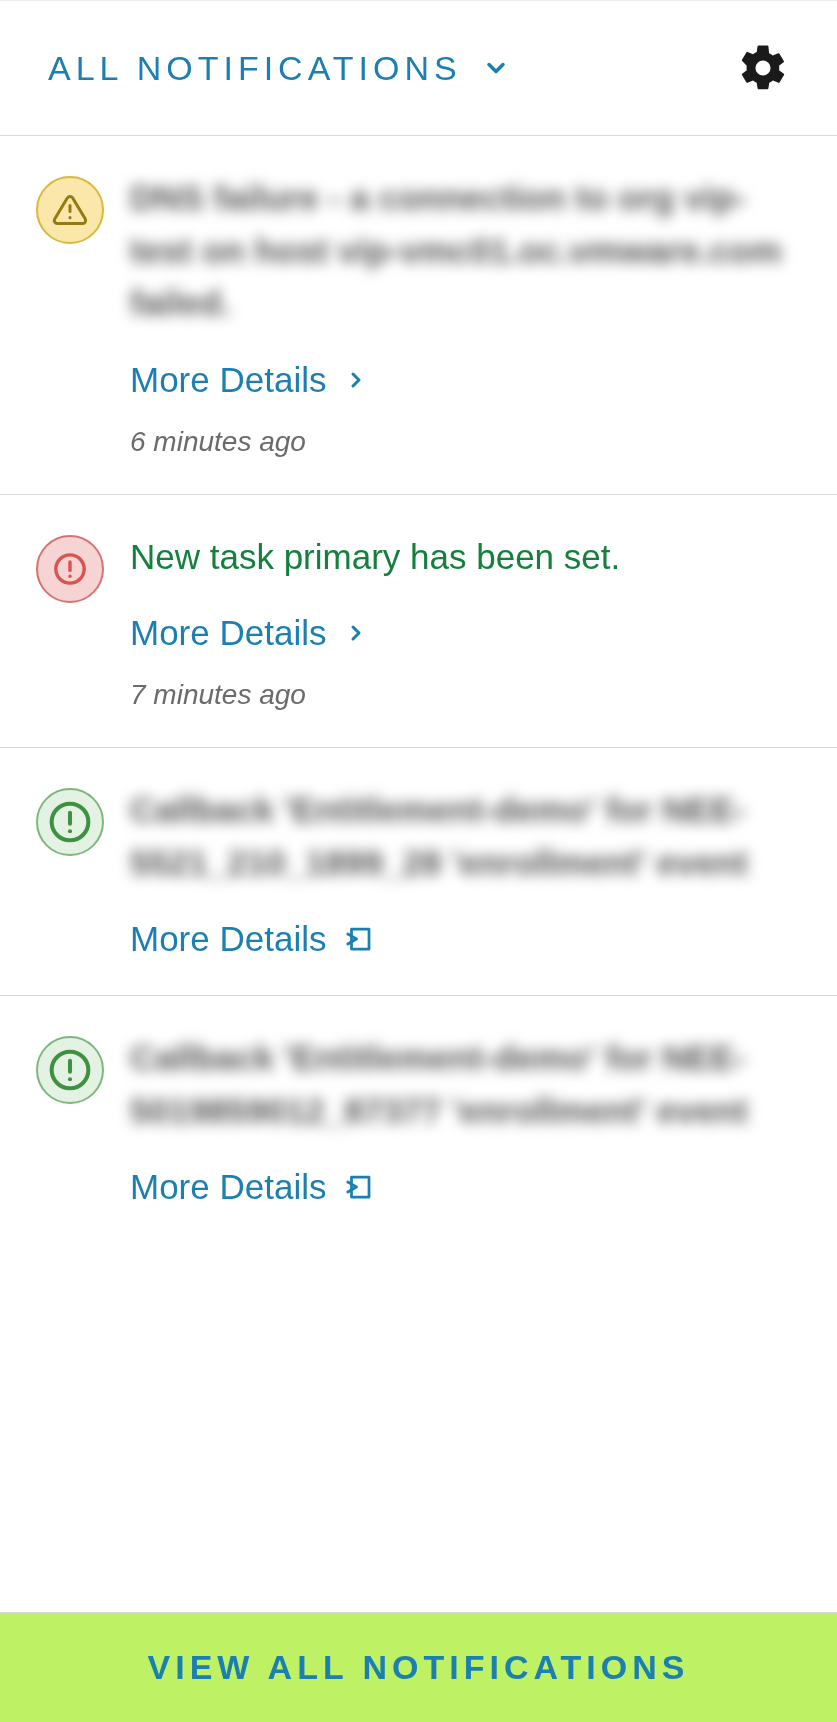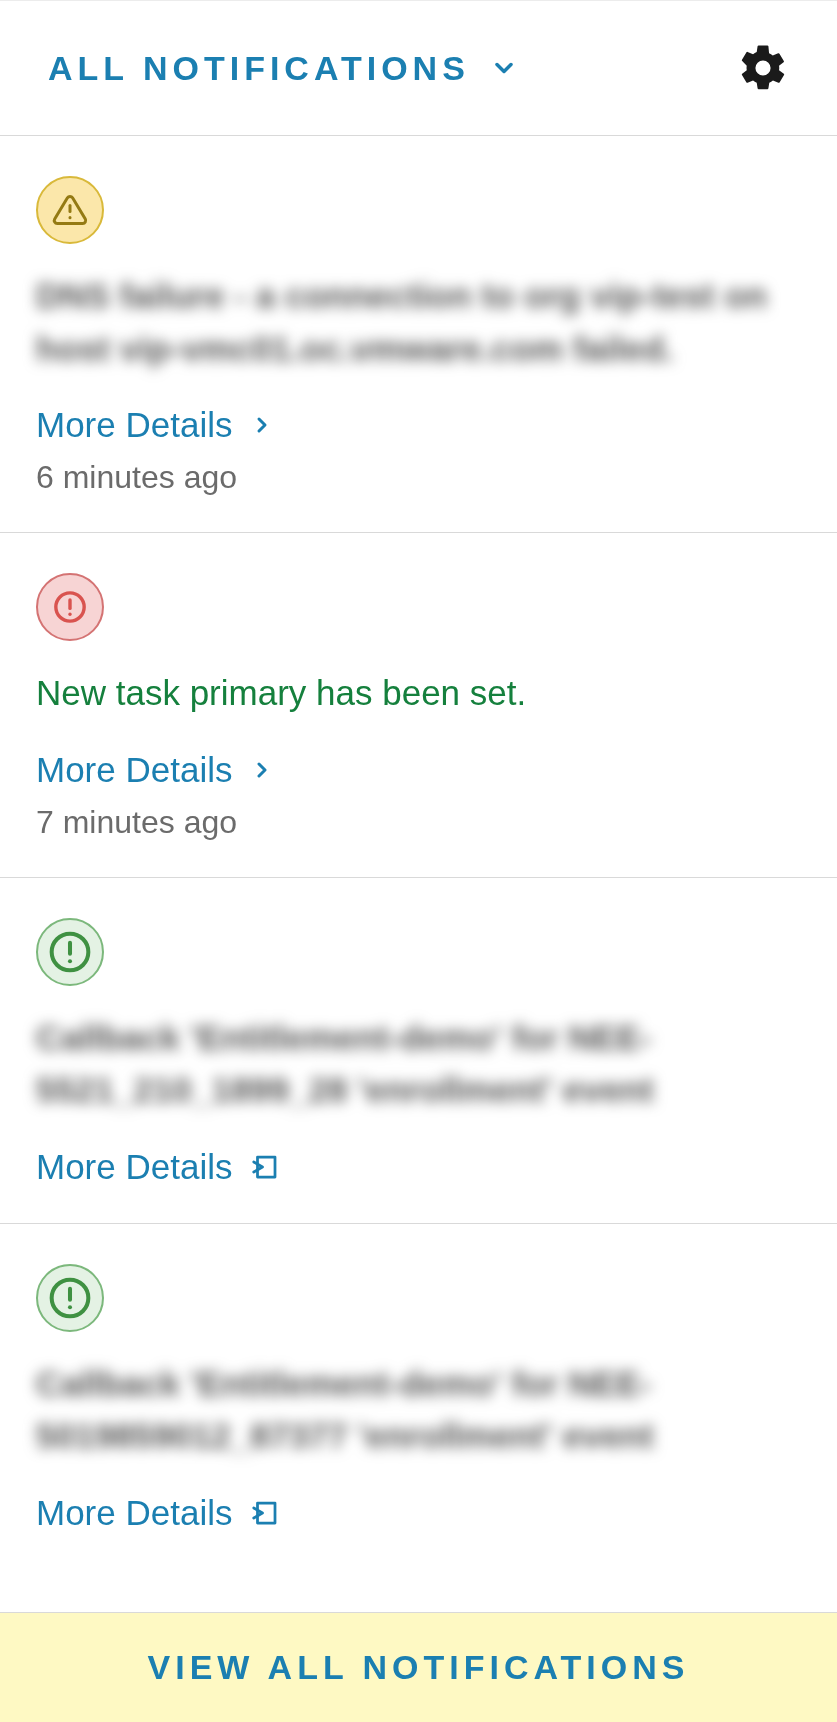--- a/index.html
+++ b/index.html
@@ -29,30 +29,30 @@
   .header{
     height:135px;
     padding:0 48px;
     display:flex;align-items:center;justify-content:space-between;
     border-bottom:1px solid var(--border);
   }
   .header-left{
     display:flex;align-items:center;gap:20px;
     color:var(--blue);
     font-size:34px;
-    font-weight:700;
+    font-weight:400;
     letter-spacing:5px;
     cursor:pointer;
   }
   .gear{cursor:pointer;}
   .list{}
   .item{
     border-bottom:1px solid var(--border);
     padding:36px 36px 36px 36px;
-    display:flex;gap:26px;flex-direction:column;
+    display:flex;gap:26px;
   }
   .icon-disc{
     flex:0 0 68px;
     width:68px;height:68px;border-radius:50%;
     display:flex;align-items:center;justify-content:center;
     margin-top:4px;
   }
   .icon-disc.warn{background:var(--warn-bg);border:2px solid var(--warn-brd);}
   .icon-disc.err{background:var(--err-bg);border:2px solid var(--err-brd);}
   .icon-disc.ok{background:var(--ok-bg);border:2px solid var(--ok-brd);}
@@ -66,29 +66,30 @@
   .blurred{filter:blur(7px);color:#555;font-weight:600;}
   .more{
     margin-top:30px;
     display:flex;align-items:center;gap:18px;
     color:var(--blue);
     font-size:35px;
     cursor:pointer;
   }
   .more svg{flex:0 0 auto;}
   .time{
-    margin-top:14px;
-    font-size:32px;
+    margin-top:26px;
+    font-size:28px;
     color:var(--muted);
+    font-style:italic;
   }
   .footer{
     position:absolute;left:0;right:0;bottom:0;
     height:110px;
     border-top:1px solid var(--border);
-    background:#fef9c3;
+    background:#bef264;
     display:flex;align-items:center;justify-content:center;
     color:var(--blue);
     font-size:34px;
     font-weight:600;
     letter-spacing:5px;
     cursor:pointer;
   }
   svg{display:block;}
 </style>
 </head>

